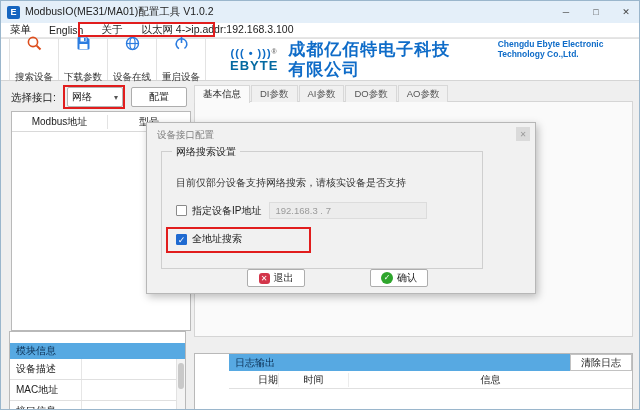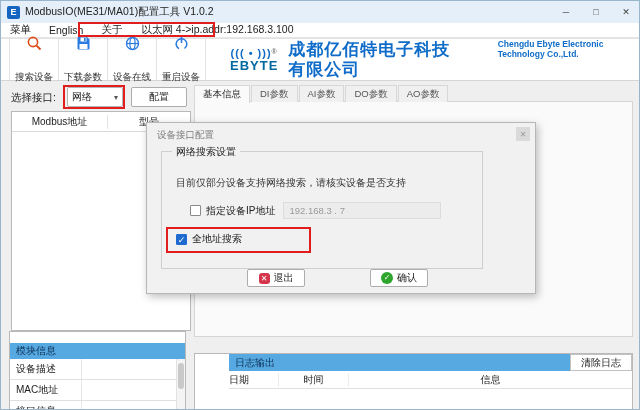--- a/index.html
+++ b/index.html
@@ -59,21 +59,21 @@
   
   .tabs { position:absolute; left:193px; top:84px; display:flex; height:17px; }
   .tab { padding:0 8px; display:flex; align-items:center; font-size:9.5px; color:#555; background:#f0f0f0; border:1px solid #d8d8d8; border-bottom:none; margin-right:1px; }
   .tab.active { background:#fafafa; color:#222; position:relative; z-index:2; height:18px; }
   .main-content { position:absolute; left:193px; top:100px; width:439px; height:236px; background:#fafafa; border:1px solid #d5d5d5; }
 
   .log-panel { position:absolute; left:193px; top:352px; width:439px; height:72px; background:#fff; border:1px solid #b9b9b9; border-bottom:none;padding-left:34px; }
   .log-hdr { height:17px; background:#57a9e2; display:flex; align-items:center; justify-content:space-between; padding-left:6px; color:#0b2e52; font-size:10px; }
   .clear-btn { height:17px; width:62px; border-radius:0; border:1px solid #c2c2c2; font-size:10px; }
   .log-thead { display:flex; height:18px; border-bottom:1px solid #e0e0e0; align-items:center; background:#fff; }
-  .log-thead .h1 { width:50px; text-align:left; font-size:10px; border-right:1px solid #ececec; }
+  .log-thead .h1 { width:50px; text-align:right; font-size:10px; border-right:1px solid #ececec; }
   .log-thead .h2 { width:70px; text-align:center; font-size:10px; border-right:1px solid #ececec; }
   .log-thead .h3 { flex:1; text-align:center; font-size:10px; }
 
   
   .dialog { position:absolute; left:145px; top:121px; width:390px; height:172px; background:#f1f1f1; border:1px solid #b7b7b7; box-shadow:2px 3px 8px rgba(0,0,0,.25); z-index:20; }
   .dlg-title { position:absolute; left:10px; top:6px; font-size:9.5px; color:#7c7c7c; }
   .dlg-close { position:absolute; right:5px; top:4px; width:14px; height:14px; background:#dadada; color:#9a9a9a; font-size:8px; display:flex; align-items:center; justify-content:center; }
   .groupbox { position:absolute; left:14px; top:28px; width:322px; height:118px; border:1px solid #cfcfcf; }
   .gb-legend { position:absolute; left:10px; top:-7px; background:#f1f1f1; padding:0 4px; font-size:10px; color:#222;font-family:Liberation Mono, monospace; }
   .dlg-hint { position:absolute; left:14px; top:24px; font-size:10px; color:#333; }
@@ -233,21 +233,21 @@
   <div class="dialog">
     <div class="dlg-title">设备接口配置</div>
     <div class="dlg-close">
         <span>✕</span>
       </div>
 
     <div class="groupbox">
       <div class="gb-legend">网络搜索设置</div>
       <div class="dlg-hint">目前仅部分设备支持网络搜索，请核实设备是否支持</div>
 
-      <div class="dlg-row" style="left:28px; top:50px;align-items:center;">
+      <div class="dlg-row" style="left:14px; top:50px;align-items:center;">
         <div class="cb"></div>
         <span class="cb-label">指定设备IP地址</span>
         <div class="ip-input">192.168.3 . 7</div>
       </div>
 
       <div class="dlg-row" style="left:14px; top:80px;">
         <div class="cb checked">✓</div>
         <span class="cb-label">全地址搜索</span>
       </div>
     </div>

